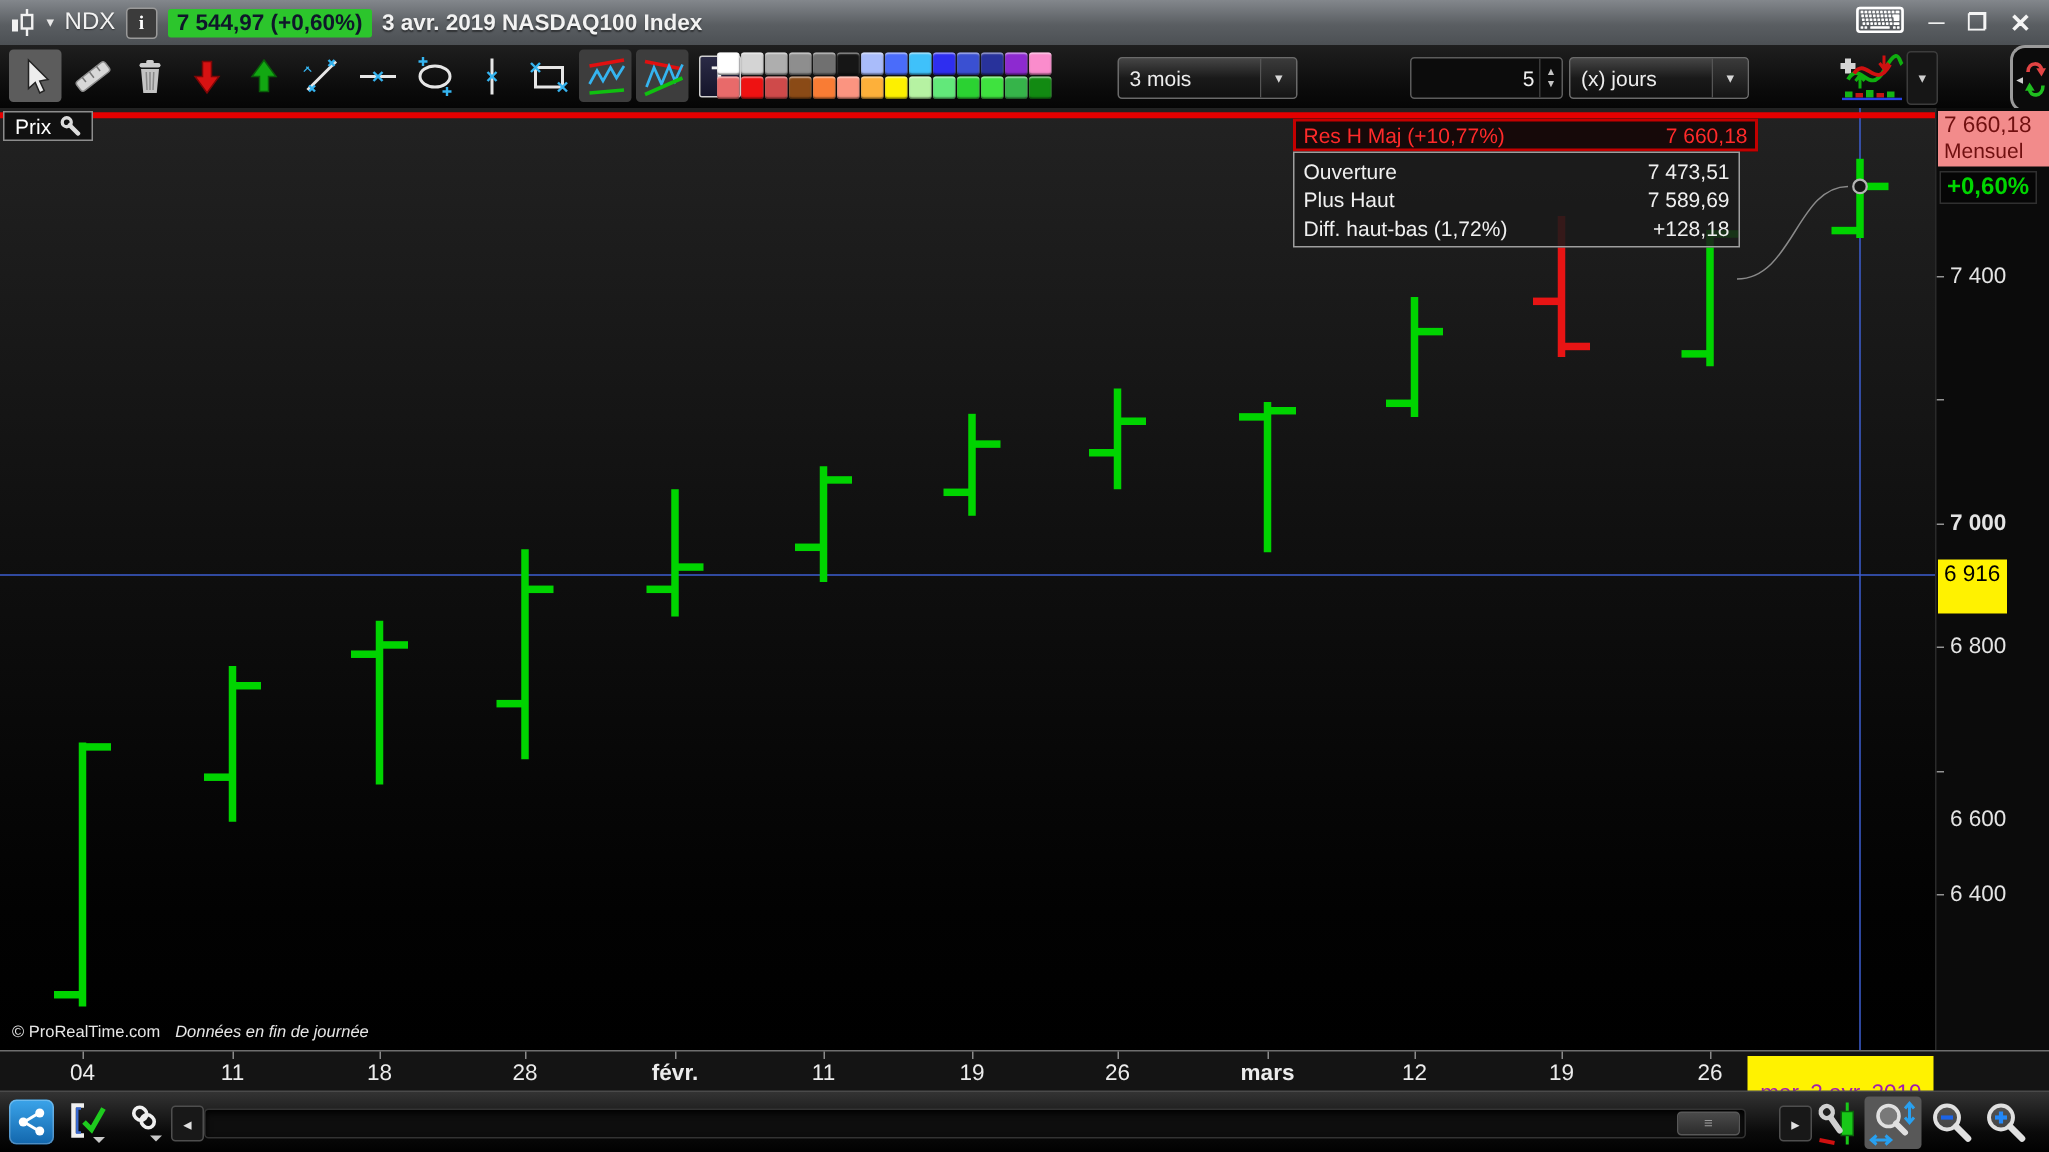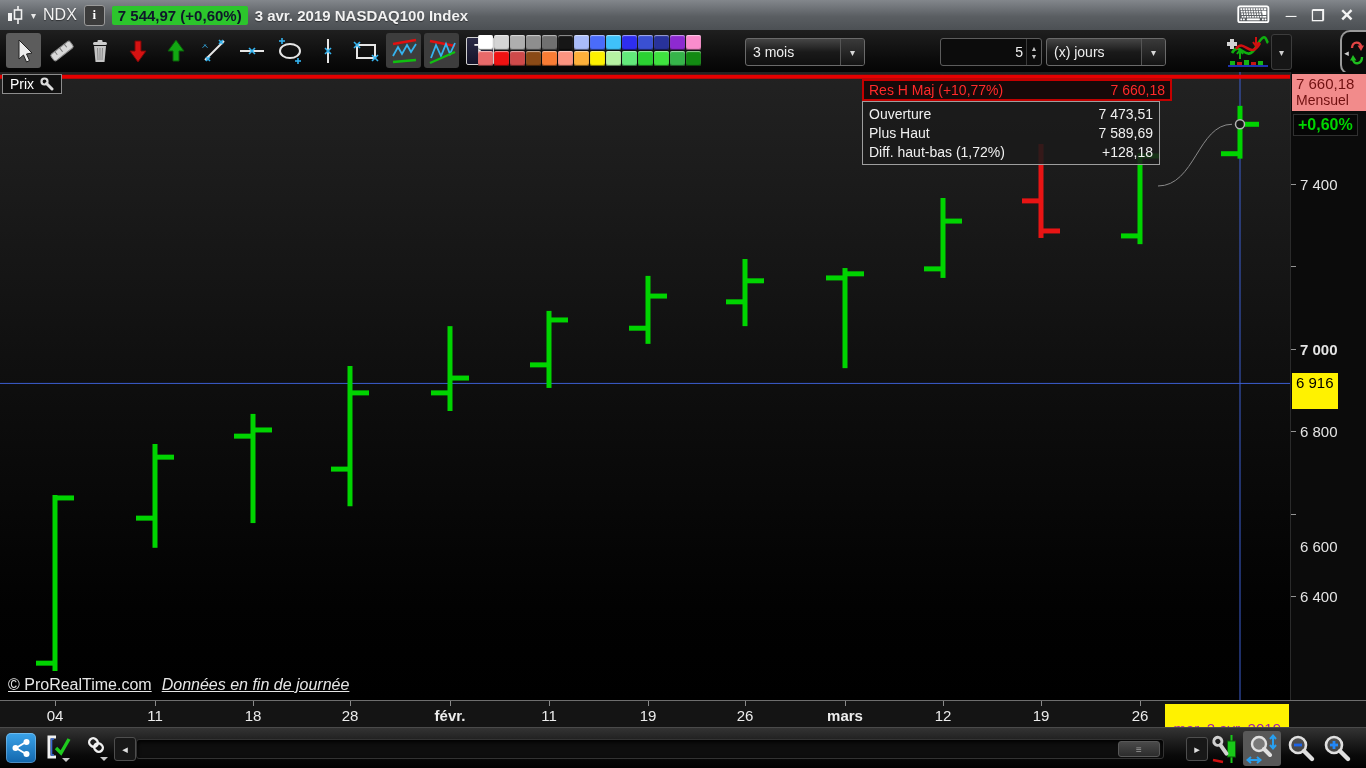--- a/index.html
+++ b/index.html
@@ -58,21 +58,21 @@
   .prix-box{position:absolute;left:2px;top:2px;display:flex;align-items:center;gap:6px;
     border:1px solid #8d8d8d;background:#101010;color:#fff;font-size:14px;padding:1px 7px;z-index:5;}
   .res-box{position:absolute;left:862px;top:7px;width:296px;height:18px;border:2px solid #c40000;
     background:rgba(18,0,0,.72);color:#ff2a2a;font-size:14px;display:flex;align-items:center;
     justify-content:space-between;padding:0 5px;z-index:4;}
   .tooltip{position:absolute;left:862px;top:29px;width:296px;background:rgba(26,26,26,.87);
     border:1px solid #9e9e9e;padding:2px 0;z-index:4;}
   .tt-row{display:flex;justify-content:space-between;align-items:center;height:19.3px;
     padding:0 6px;font-size:14px;color:#f0f0f0;}
   .tt-row.green{color:#1ec41e;}
-  .attr{position:absolute;left:8px;bottom:6px;font-size:16px;color:#e6e6e6;z-index:3;text-decoration:underline;}
+  .attr{position:absolute;left:8px;bottom:6px;font-size:11px;color:#e6e6e6;z-index:3;}
   .attr .it{font-style:italic;margin-left:10px;}
   
   .yaxis{position:absolute;left:1290px;top:72px;width:76px;height:628px;background:#0b0b0b;
     border-left:1px solid #2a2a2a;overflow:hidden;}
   .ytick{position:absolute;left:0;width:5px;height:1px;background:#949494;}
   .ylab{position:absolute;left:9px;transform:translateY(-50%);font-size:15px;color:#e4e4e4;white-space:nowrap;}
   .ylab.b{font-weight:bold;}
   .badge-top{position:absolute;left:1px;top:2px;width:68px;background:#f28b8b;color:#701010;
     padding:1px 2px 2px 4px;font-size:15px;line-height:17px;}
   .badge-top .l2{font-size:14px;}

